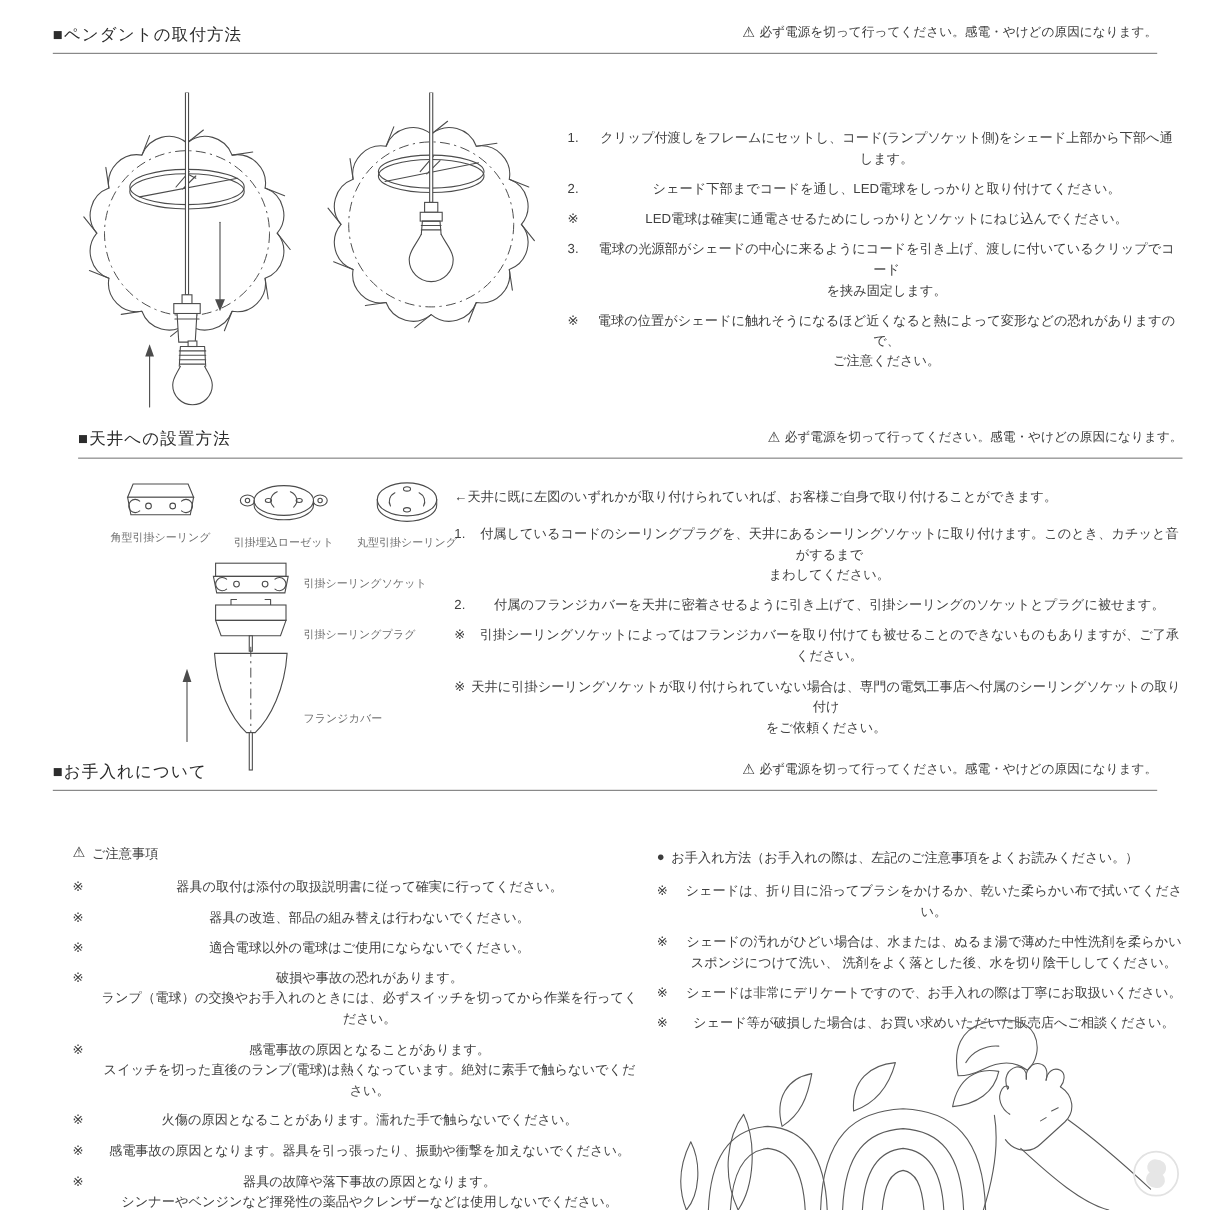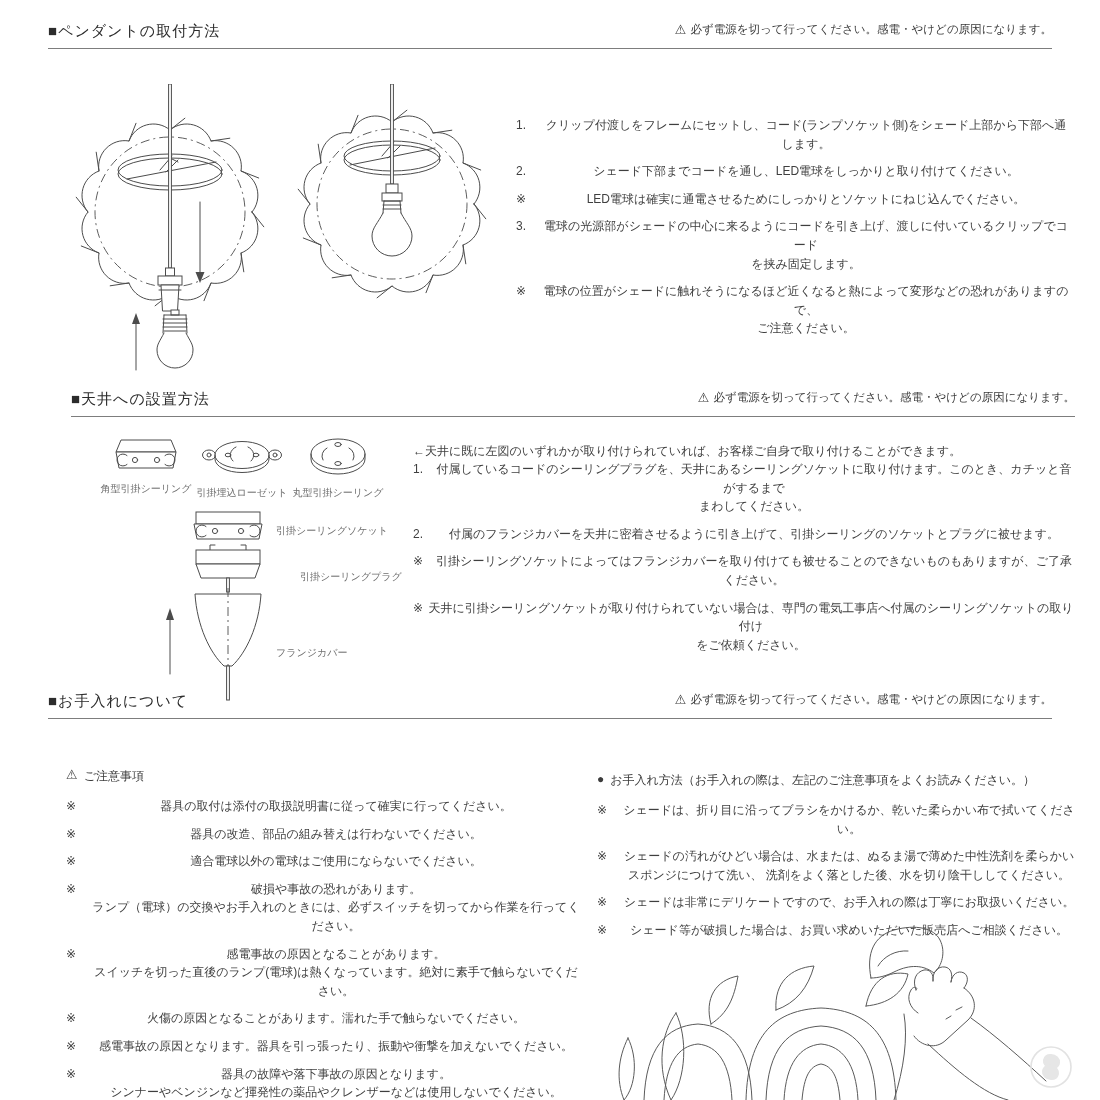--- a/index.html
+++ b/index.html
@@ -14,22 +14,22 @@
     display:flex; justify-content:space-between; align-items:flex-start;
     border-bottom:1px solid #7d7d7d; padding-bottom:7px;gap:11px;
   }
   .sec-title { font-size:15px; color:#2c2c2c; letter-spacing:1px; }
   .warn { font-size:11.5px; color:#3c3c3c; display:flex; align-items:center; gap:4px; }
   .warn-icon { font-size:13px; line-height:1; color:#3c3c3c; }
   .steps { position:absolute; display:flex; flex-direction:column; }
   .step { display:flex; margin-bottom:9px; font-size:12px; line-height:1.55; }
   .step .mk { width:24px; flex:0 0 24px; }
   .step .tx { flex:1; white-space:pre-line;text-align:center; }
-  .intro-line { font-size:12px; line-height:1.5; margin-bottom:0; }
-  .fig-row { position:absolute; display:flex; gap:0; }
+  .intro-line { font-size:12px; line-height:1.5; margin-bottom:16px; }
+  .fig-row { position:absolute; display:flex; gap:16px; }
   .fig-col { display:flex; flex-direction:column; align-items:center; width:96px; }
   .fig-label { font-size:10px; color:#6f6f6f; margin-top:8px; white-space:nowrap; }
   .part-label { position:absolute; font-size:10px; color:#6f6f6f; white-space:nowrap; }
   .care-col { position:absolute; }
   .care-head { display:flex; gap:6px; font-size:12px; margin-bottom:12px; color:#3c3c3c; }
   svg { display:block; }
   .ln { fill:none; stroke:#4c4c4c; stroke-width:1; stroke-linecap:round; stroke-linejoin:round; }
   .lnw { fill:#ffffff; stroke:#4c4c4c; stroke-width:1; }
   .dash { fill:none; stroke:#4c4c4c; stroke-width:0.9; stroke-dasharray:9 4 2 4; }
   .fillk { fill:#4c4c4c; stroke:none; }
@@ -170,21 +170,21 @@
     <path class="ln" d="M48,18.5 A6,6 0 1 0 48,27.5 M92,18.5 A6,6 0 1 1 92,27.5"></path>
     <path class="ln" d="M52,42 v-5 h5 M88,42 v-5 h-5"></path>
     <rect class="lnw" x="38" y="42" width="64" height="14"></rect>
     <path class="lnw" d="M38,56 L102,56 L97,70 L43,70 Z"></path>
     <rect class="lnw" x="68.6" y="70" width="2.8" height="14"></rect>
     <path class="lnw" d="M37,86 H103 C101,118 88,145 74,158 L66,158 C52,145 39,118 37,86 Z"></path>
     <path class="dash" d="M70,80 V170"></path>
     <rect class="lnw" x="68.6" y="158" width="2.8" height="34"></rect>
   </svg>
   <div class="part-label" style="left:118px; top:16px;">引掛シーリングソケット</div>
-  <div class="part-label" style="left:118px; top:62px;margin-left:24px;">引掛シーリングプラグ</div>
+  <div class="part-label" style="left:118px; top:62px;">引掛シーリングプラグ</div>
   <div class="part-label" style="left:118px; top:138px;">フランジカバー</div>
 </div>
 
 <div style="position:absolute; left:413px; top:442px; width:662px;">
   <div class="intro-line">←天井に既に左図のいずれかが取り付けられていれば、お客様ご自身で取り付けることができます。</div>
   <div class="steps" style="position:relative;">
     <div class="step">
         <span class="mk" style="flex-basis:20px;width:20px;">1.</span>
         <span class="tx">付属しているコードのシーリングプラグを、天井にあるシーリングソケットに取り付けます。このとき、カチッと音がするまで
 まわしてください。</span>

